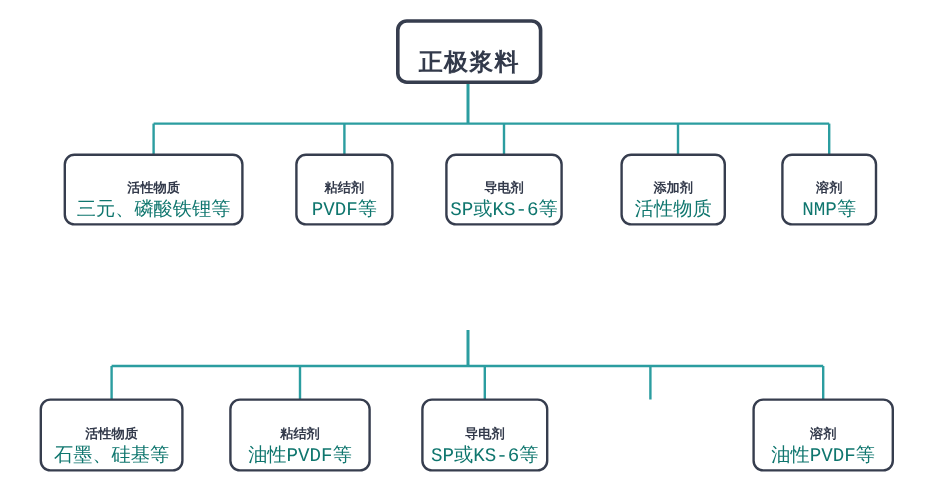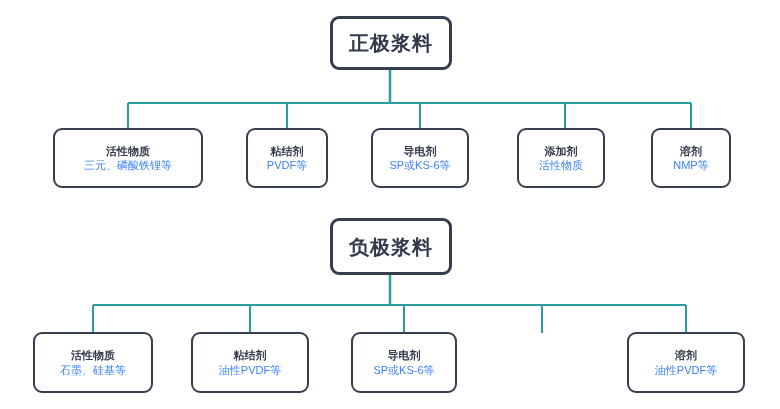--- a/index.html
+++ b/index.html
@@ -16,27 +16,27 @@
     position:relative;width:780px;height:409px;background:var(--page-bg);
     overflow:hidden;
   }
   .connectors{position:absolute;left:0;top:0;z-index:0;}
   .connectors line{stroke:var(--connector);}
   .node{
     position:absolute;z-index:1;box-sizing:border-box;
     background:var(--node-bg);
     border:2.5px solid var(--node-border);
     border-radius:9px;
-    display:flex;flex-direction:column;align-items:center;justify-content:center;
+    display:flex;flex-direction:column;align-items:center;justify-content:flex-end;
     color:var(--node-text);
-    text-align:center;line-height:1.3;
+    text-align:center;line-height:1.3;font-family:Liberation Mono, monospace;
   }
   .node.root{border-width:3px;font-size:20px;font-weight:bold;letter-spacing:1px;}
   .node .title{font-size:11px;font-weight:bold;white-space:nowrap;}
-  .node .subtitle{font-size:11px;font-weight:400;white-space:nowrap;color:#3b82f6;}
+  .node .subtitle{font-size:16px;font-weight:400;white-space:nowrap;color:#0f766e;}
   
   .t1-root{left:330px;top:16px;width:122px;height:54px;}
   .t1-c0{left:53px; top:128px;width:150px;height:60px;}
   .t1-c1{left:246px;top:128px;width:82px; height:60px;}
   .t1-c2{left:371px;top:128px;width:98px; height:60px;}
   .t1-c3{left:517px;top:128px;width:88px; height:60px;}
   .t1-c4{left:651px;top:128px;width:80px; height:60px;}
   
   .t2-root{left:330px;top:218px;width:122px;height:57px;}
   .t2-c0{left:33px; top:332px;width:120px;height:61px;}
@@ -87,23 +87,20 @@
   </div>
   <div class="node t1-c3">
     <span class="title">添加剂</span>
     <span class="subtitle">活性物质</span>
   </div>
   <div class="node t1-c4">
     <span class="title">溶剂</span>
     <span class="subtitle">NMP等</span>
   </div>
 
-  <div class="node root t2-root">
-    <span>负极浆料</span>
-  </div>
 
   <div class="node t2-c0">
     <span class="title">活性物质</span>
     <span class="subtitle">石墨、硅基等</span>
   </div>
   <div class="node t2-c1">
     <span class="title">粘结剂</span>
     <span class="subtitle">油性PVDF等</span>
   </div>
   <div class="node t2-c2">

